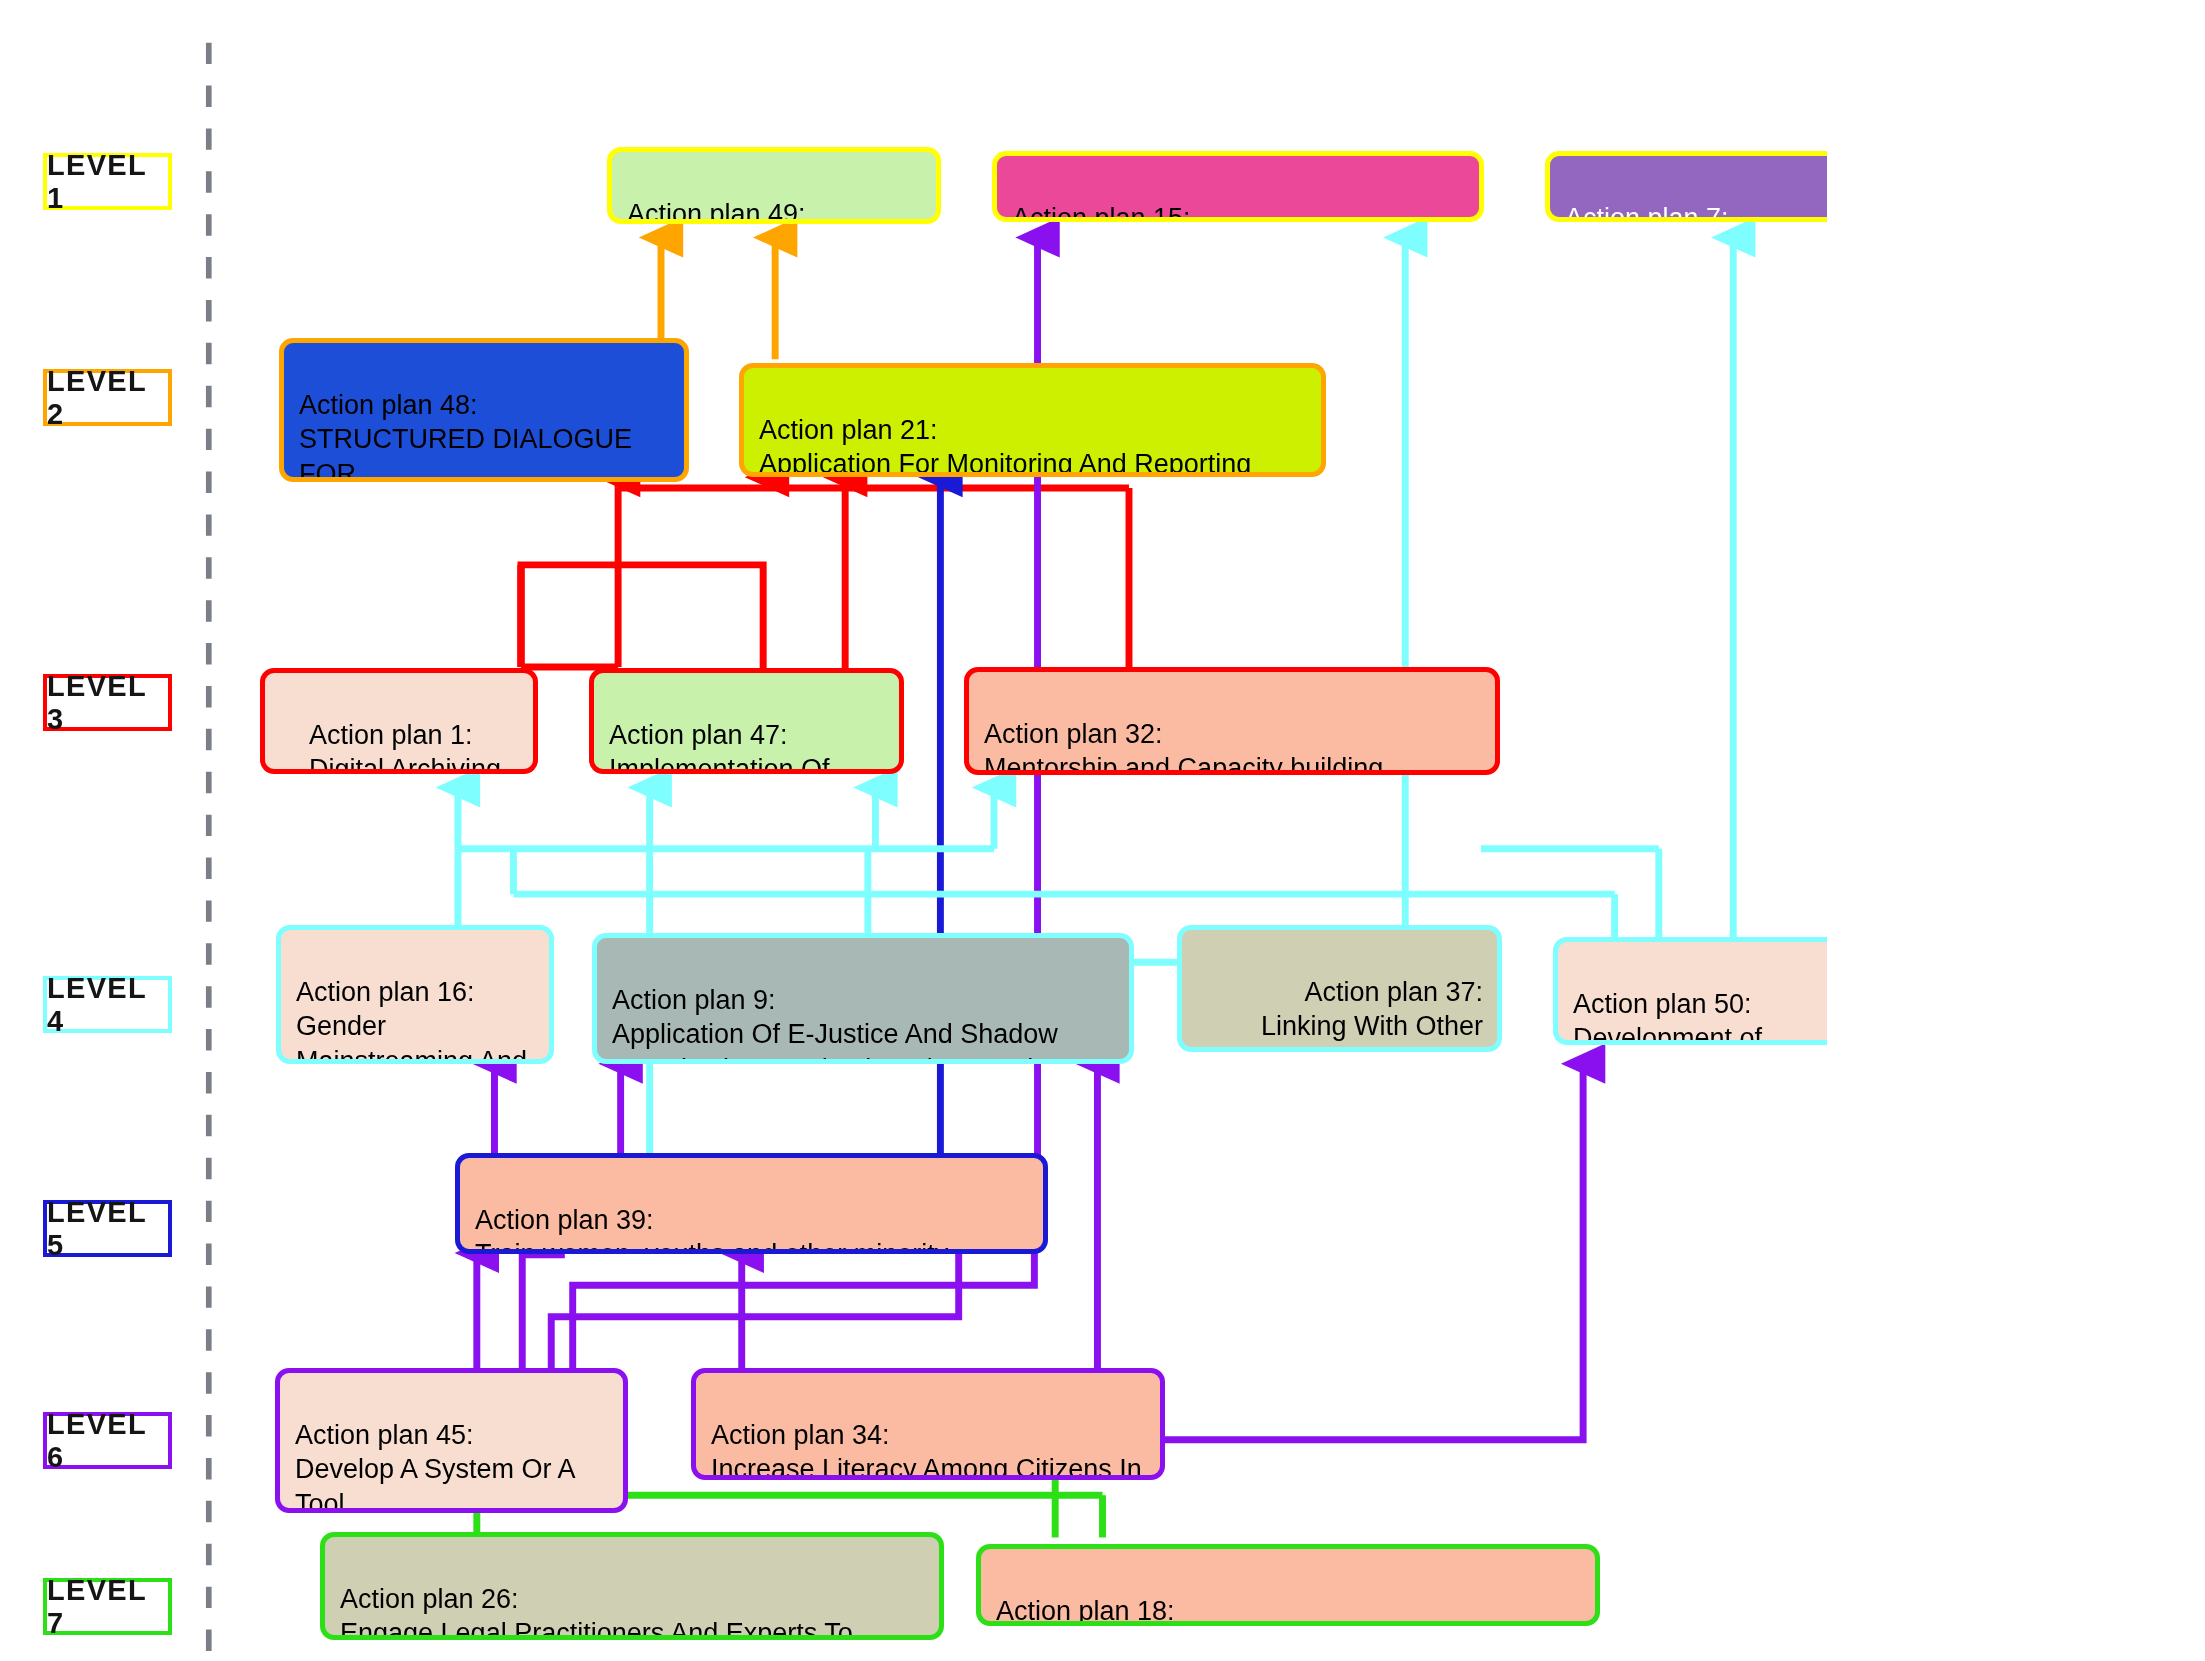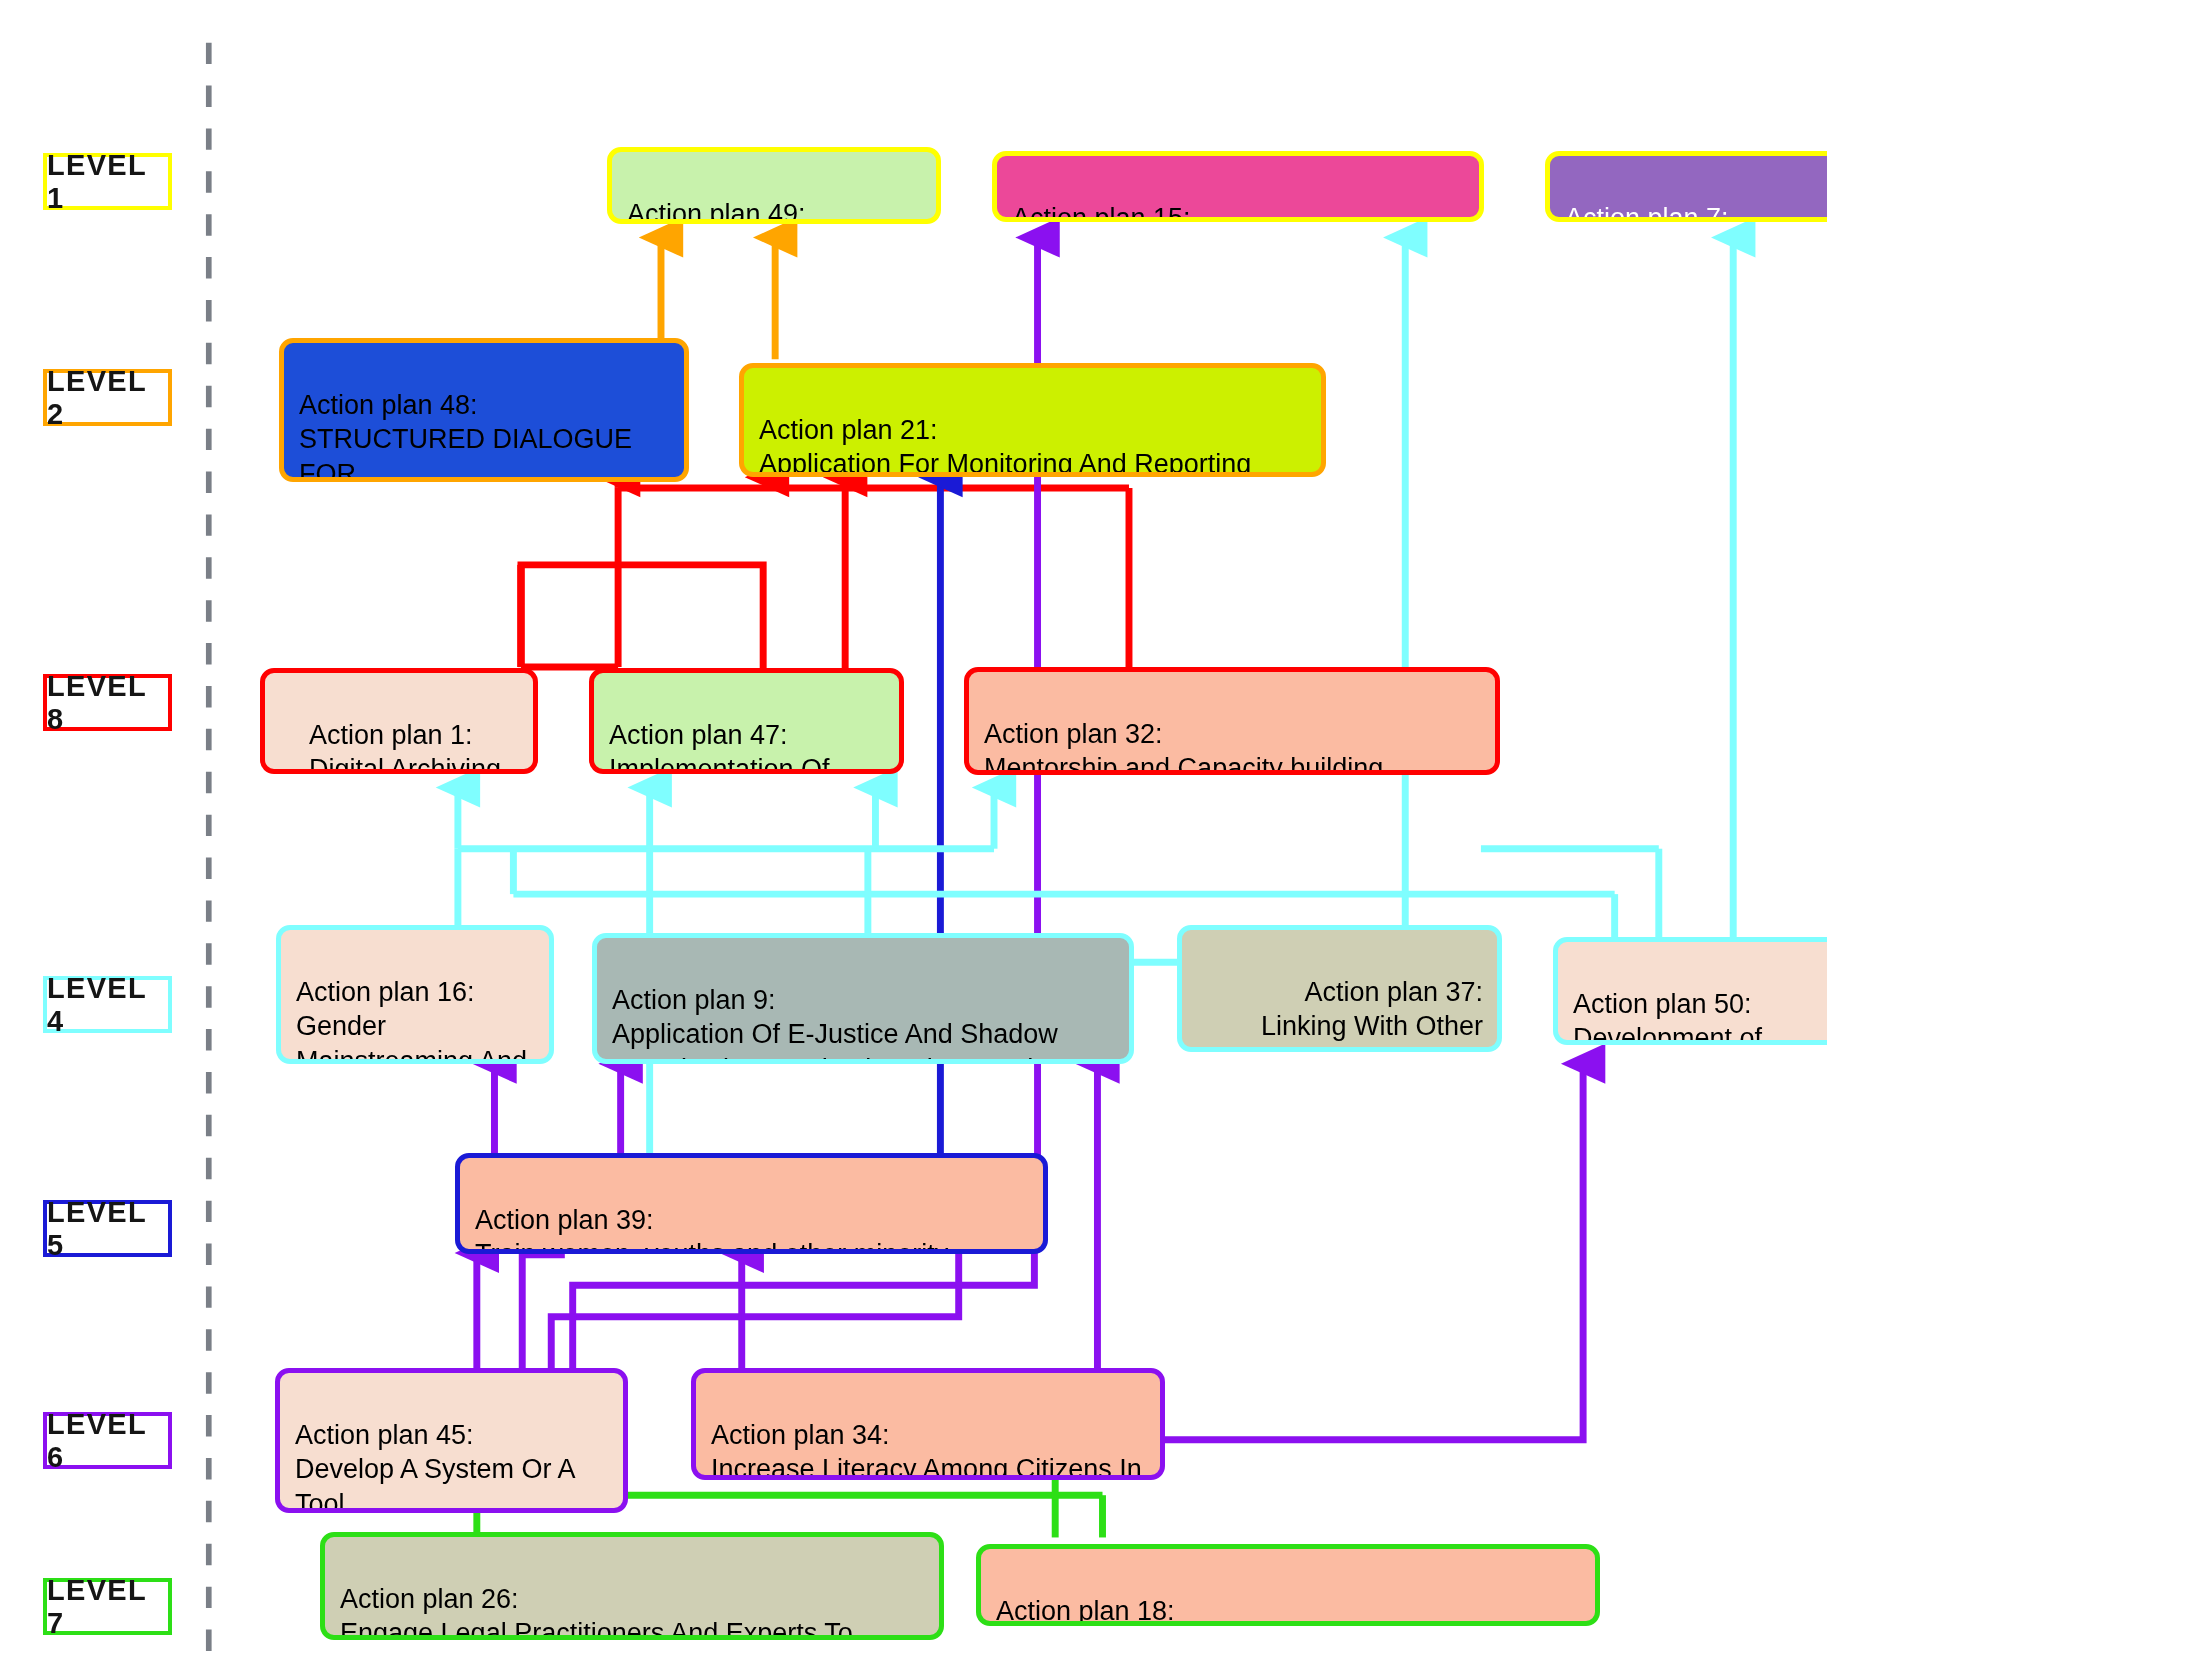--- a/index.html
+++ b/index.html
@@ -118,21 +118,21 @@
     <path class="w green" d="M1748,2313 L1748,2380"></path>
   </svg>
 
   <div class="lvl" style="left:43px;top:117px;width:121px;height:49px;border-color:#ffff00;">
     <span>LEVEL 1</span>
   </div>
   <div class="lvl" style="left:43px;top:333px;width:121px;height:49px;border-color:#ffa500;">
     <span>LEVEL 2</span>
   </div>
   <div class="lvl" style="left:43px;top:638px;width:121px;height:49px;border-color:#ff0000;">
-    <span>LEVEL 8</span>
+    <span>LEVEL 3</span>
   </div>
   <div class="lvl" style="left:43px;top:940px;width:121px;height:49px;border-color:#7ffeff;">
     <span>LEVEL 4</span>
   </div>
   <div class="lvl" style="left:43px;top:1164px;width:121px;height:49px;border-color:#1a1ad6;">
     <span>LEVEL 5</span>
   </div>
   <div class="lvl" style="left:43px;top:1376px;width:121px;height:49px;border-color:#8b10f0;">
     <span>LEVEL 6</span>
   </div>

